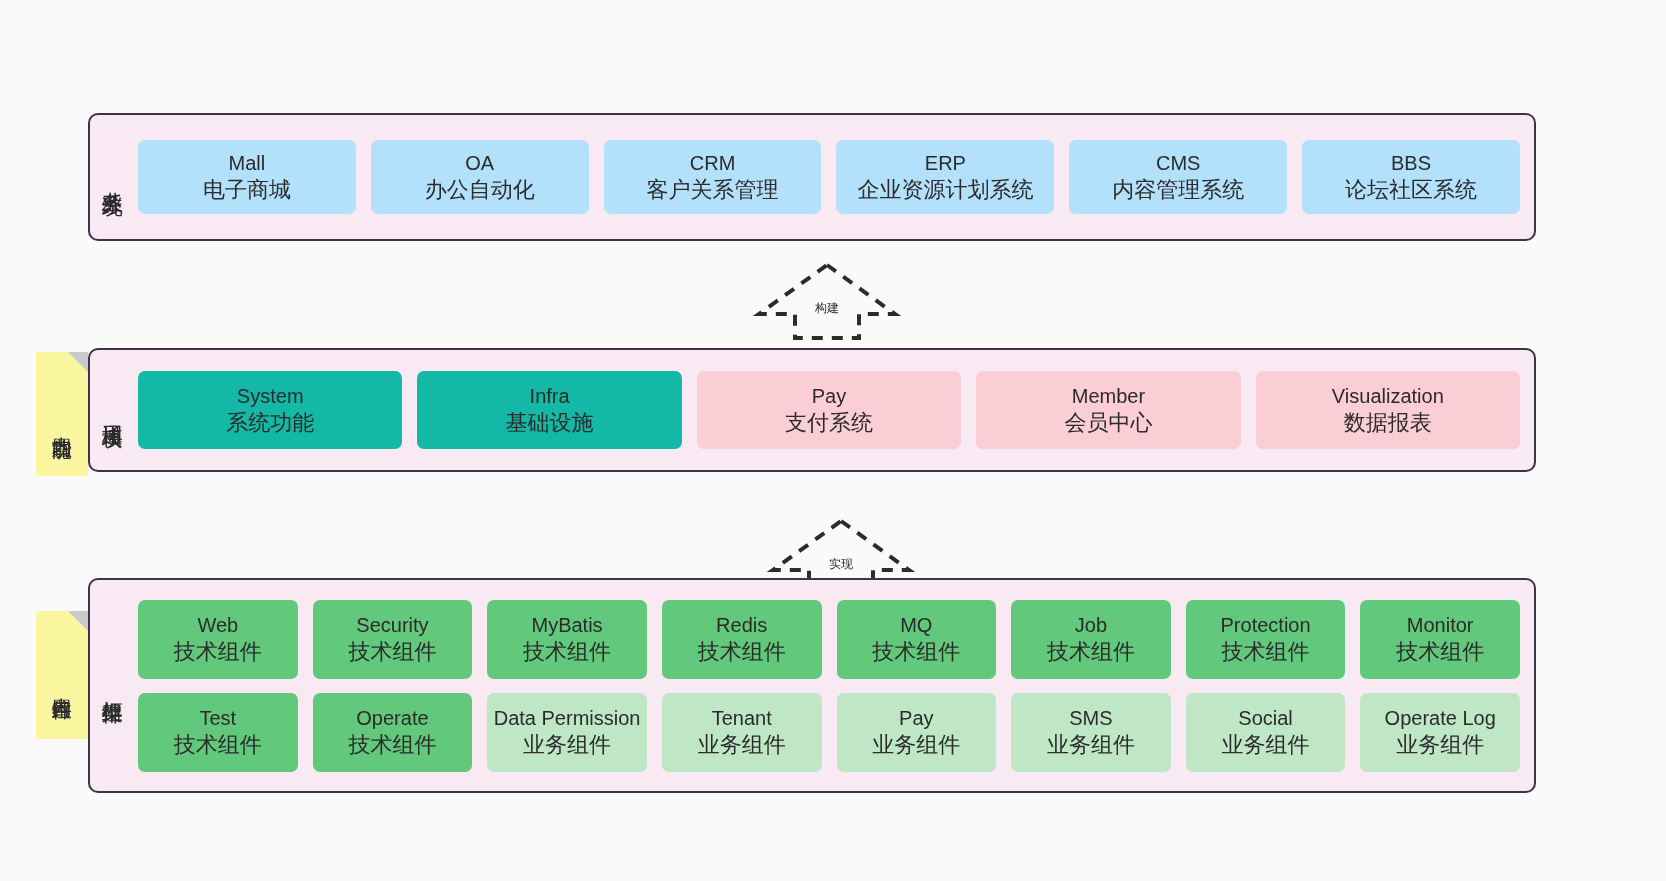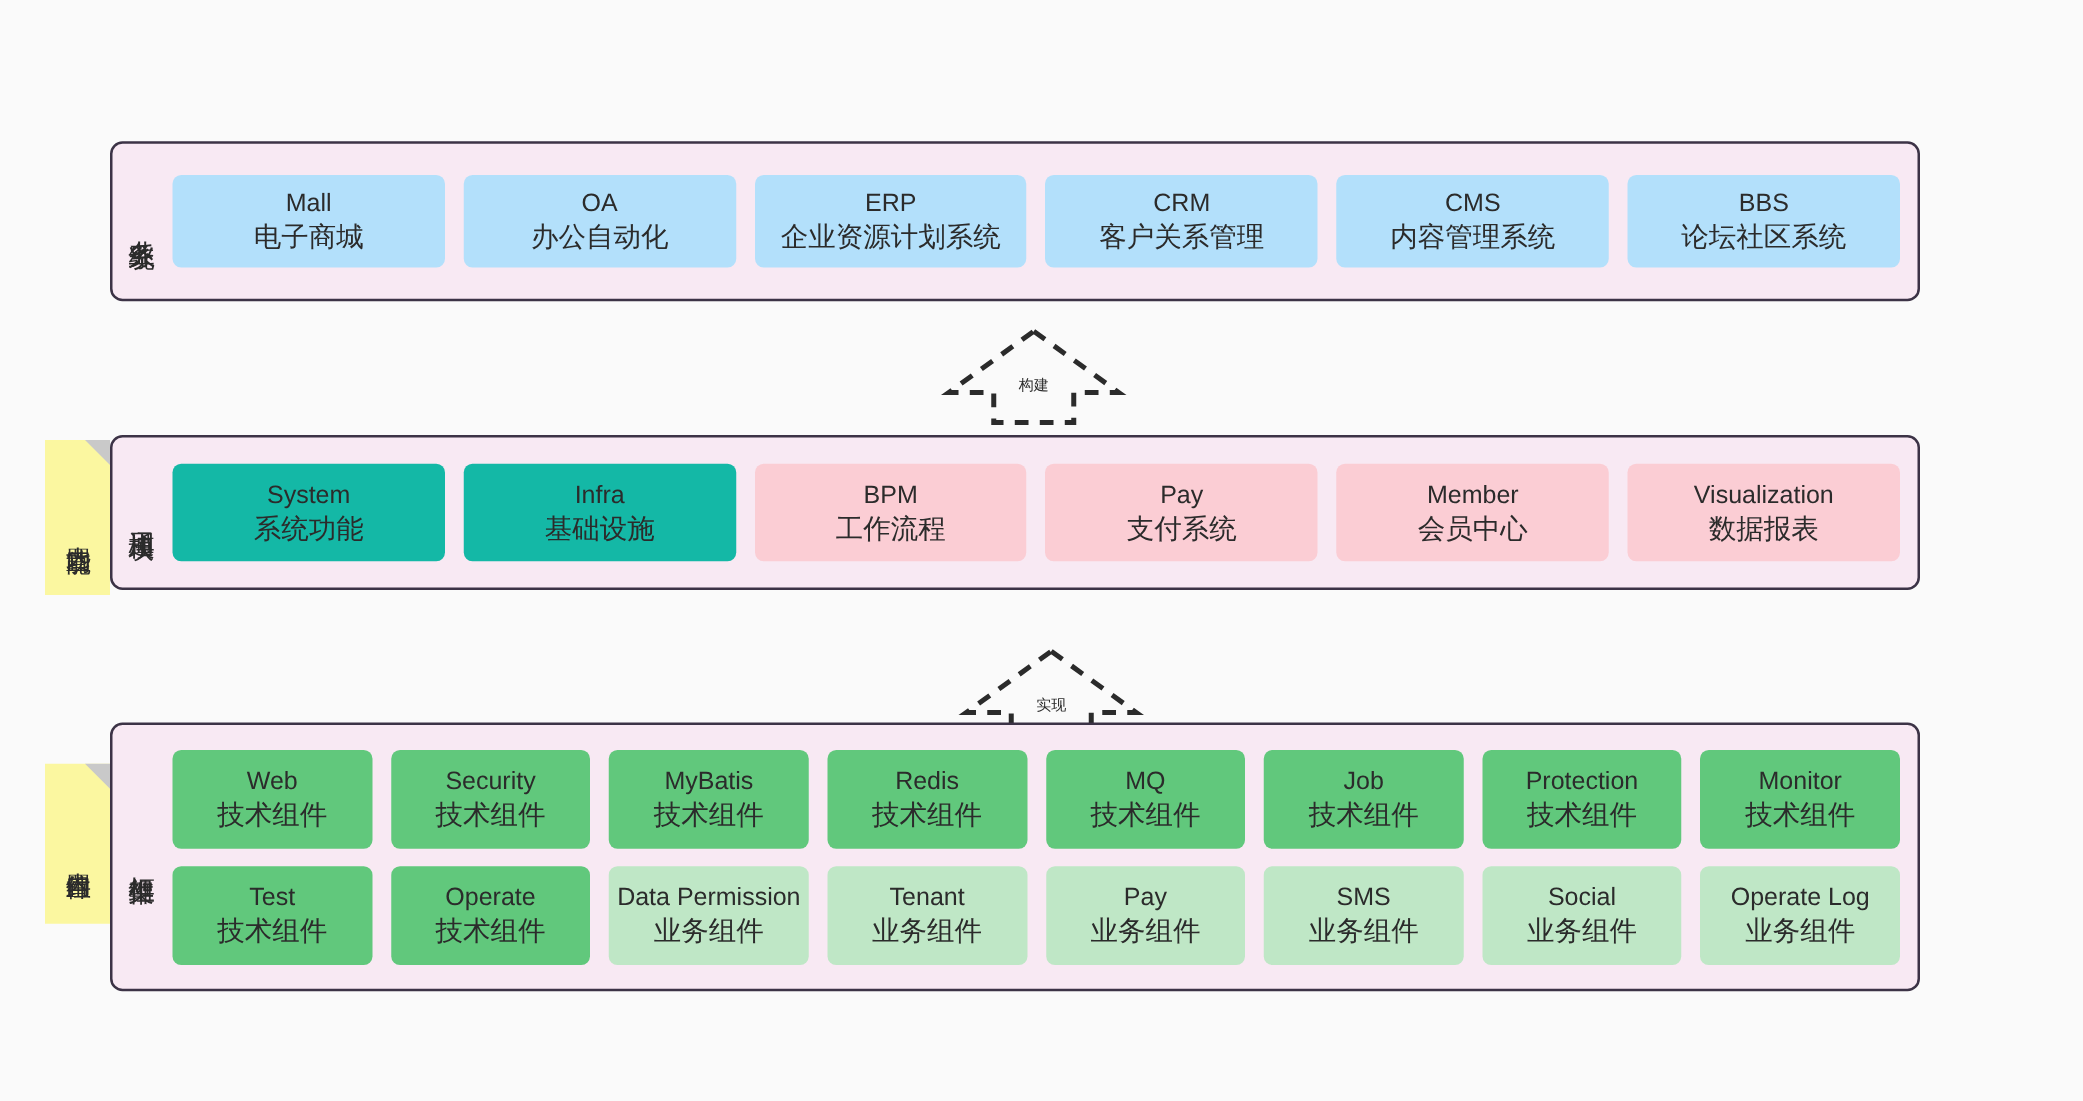--- a/index.html
+++ b/index.html
@@ -152,26 +152,26 @@
       <div class="row">
         <div class="card blue">
           <span class="t1">Mall</span>
           <span class="t2">电子商城</span>
         </div>
         <div class="card blue">
           <span class="t1">OA</span>
           <span class="t2">办公自动化</span>
         </div>
         <div class="card blue">
+          <span class="t1">CRM</span>
+          <span class="t2">客户关系管理</span>
+        </div>
+        <div class="card blue">
           <span class="t1">ERP</span>
           <span class="t2">企业资源计划系统</span>
-        </div>
-        <div class="card blue">
-          <span class="t1">CRM</span>
-          <span class="t2">客户关系管理</span>
         </div>
         <div class="card blue">
           <span class="t1">CMS</span>
           <span class="t2">内容管理系统</span>
         </div>
         <div class="card blue">
           <span class="t1">BBS</span>
           <span class="t2">论坛社区系统</span>
         </div>
       </div>
@@ -195,24 +195,20 @@
       <div class="row">
         <div class="card red">
           <span class="t1">System</span>
           <span class="t2">系统功能</span>
         </div>
         <div class="card red">
           <span class="t1">Infra</span>
           <span class="t2">基础设施</span>
         </div>
         <div class="card pink">
-          <span class="t1">BPM</span>
-          <span class="t2">工作流程</span>
-        </div>
-        <div class="card pink">
           <span class="t1">Pay</span>
           <span class="t2">支付系统</span>
         </div>
         <div class="card pink">
           <span class="t1">Member</span>
           <span class="t2">会员中心</span>
         </div>
         <div class="card pink">
           <span class="t1">Visualization</span>
           <span class="t2">数据报表</span>

